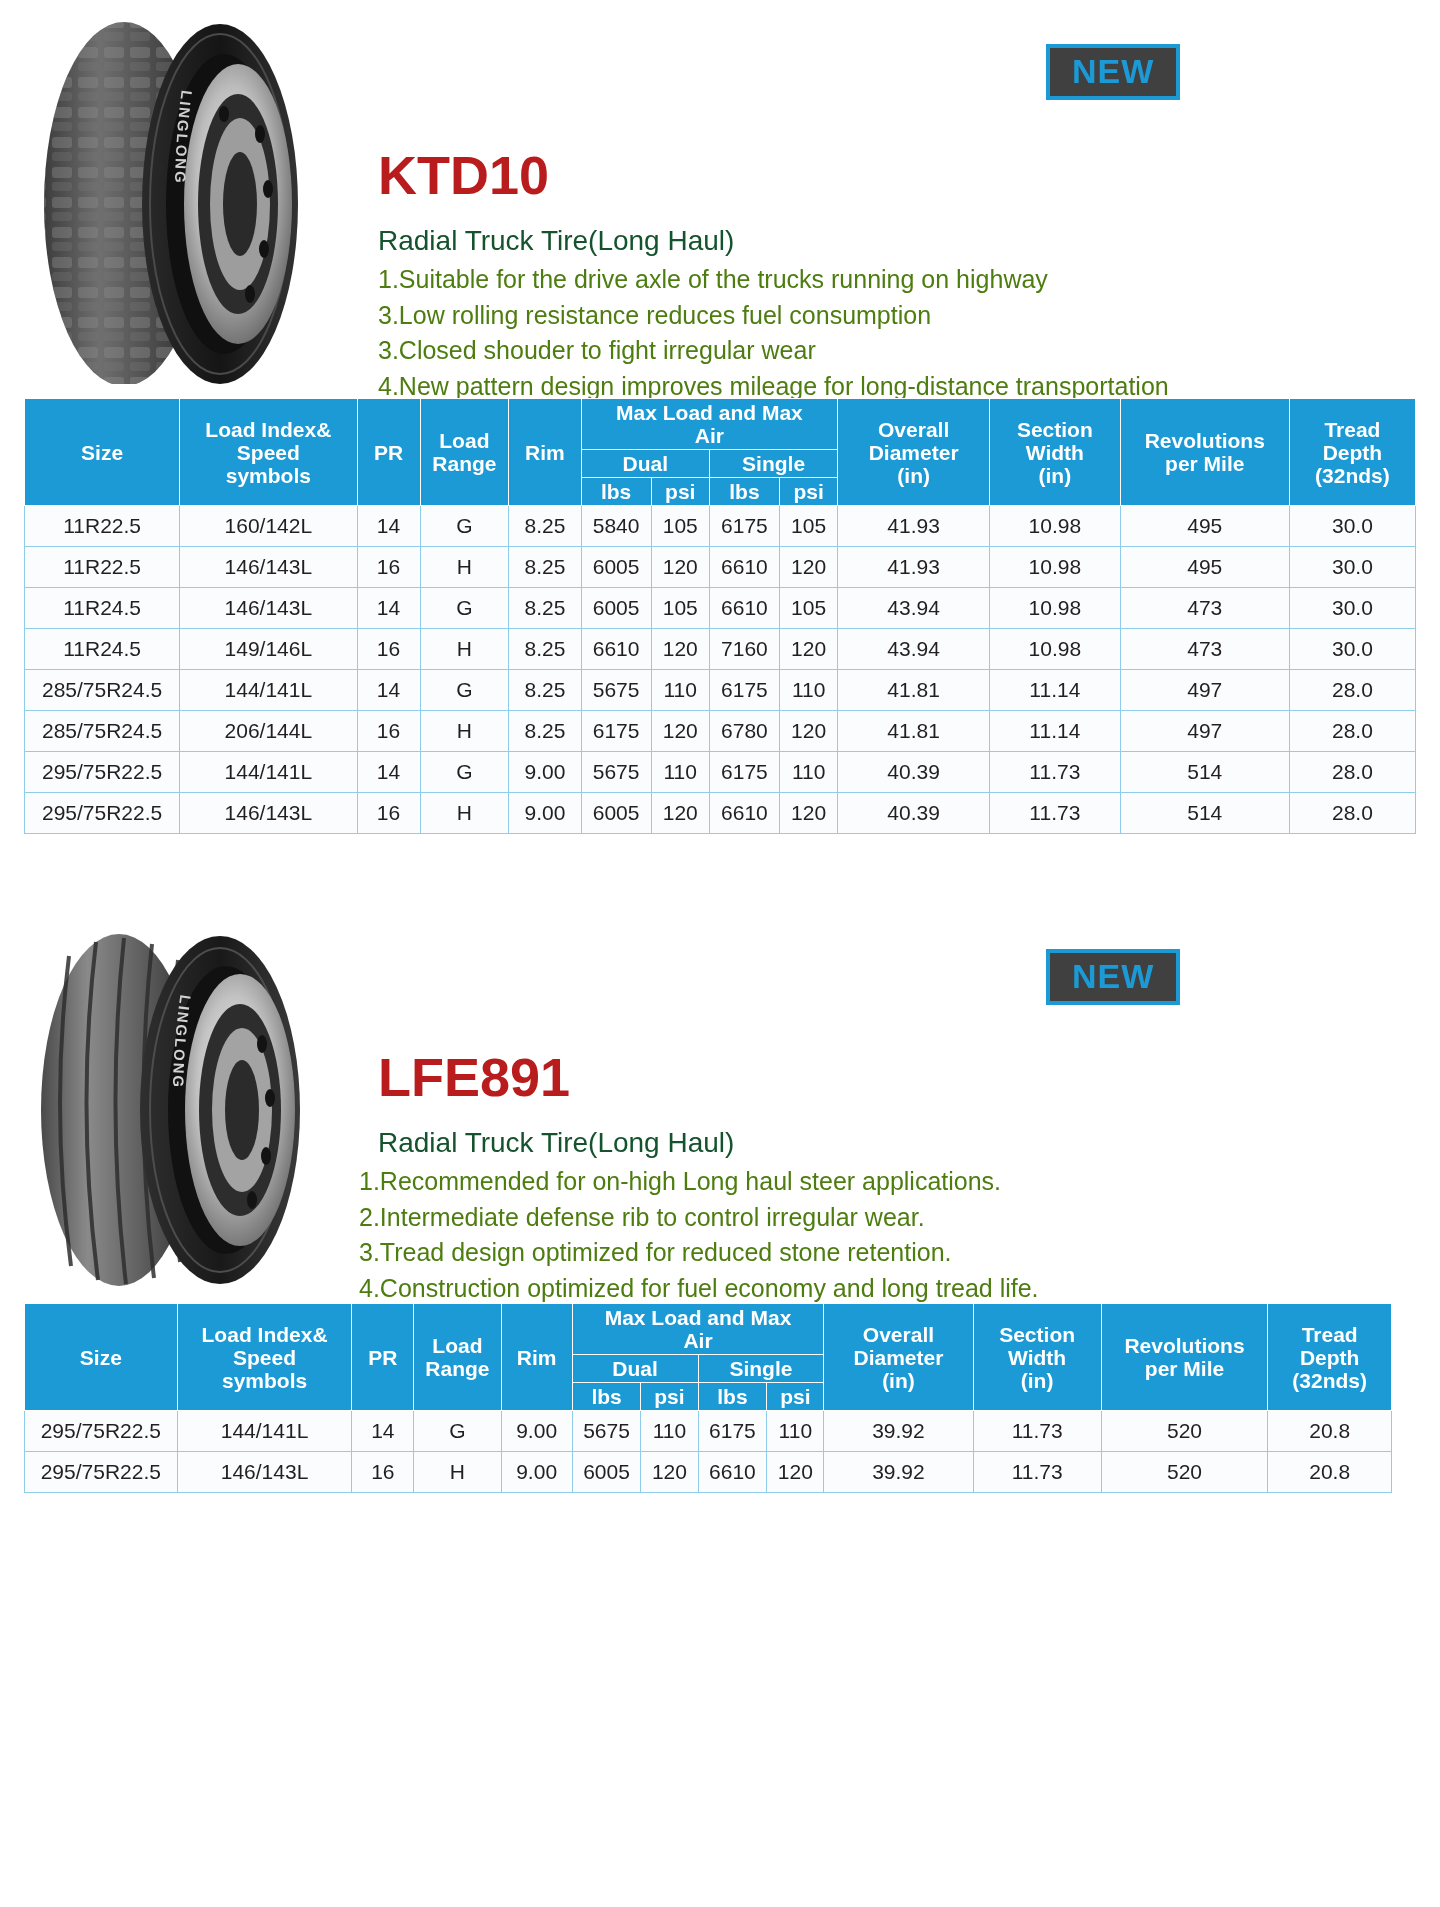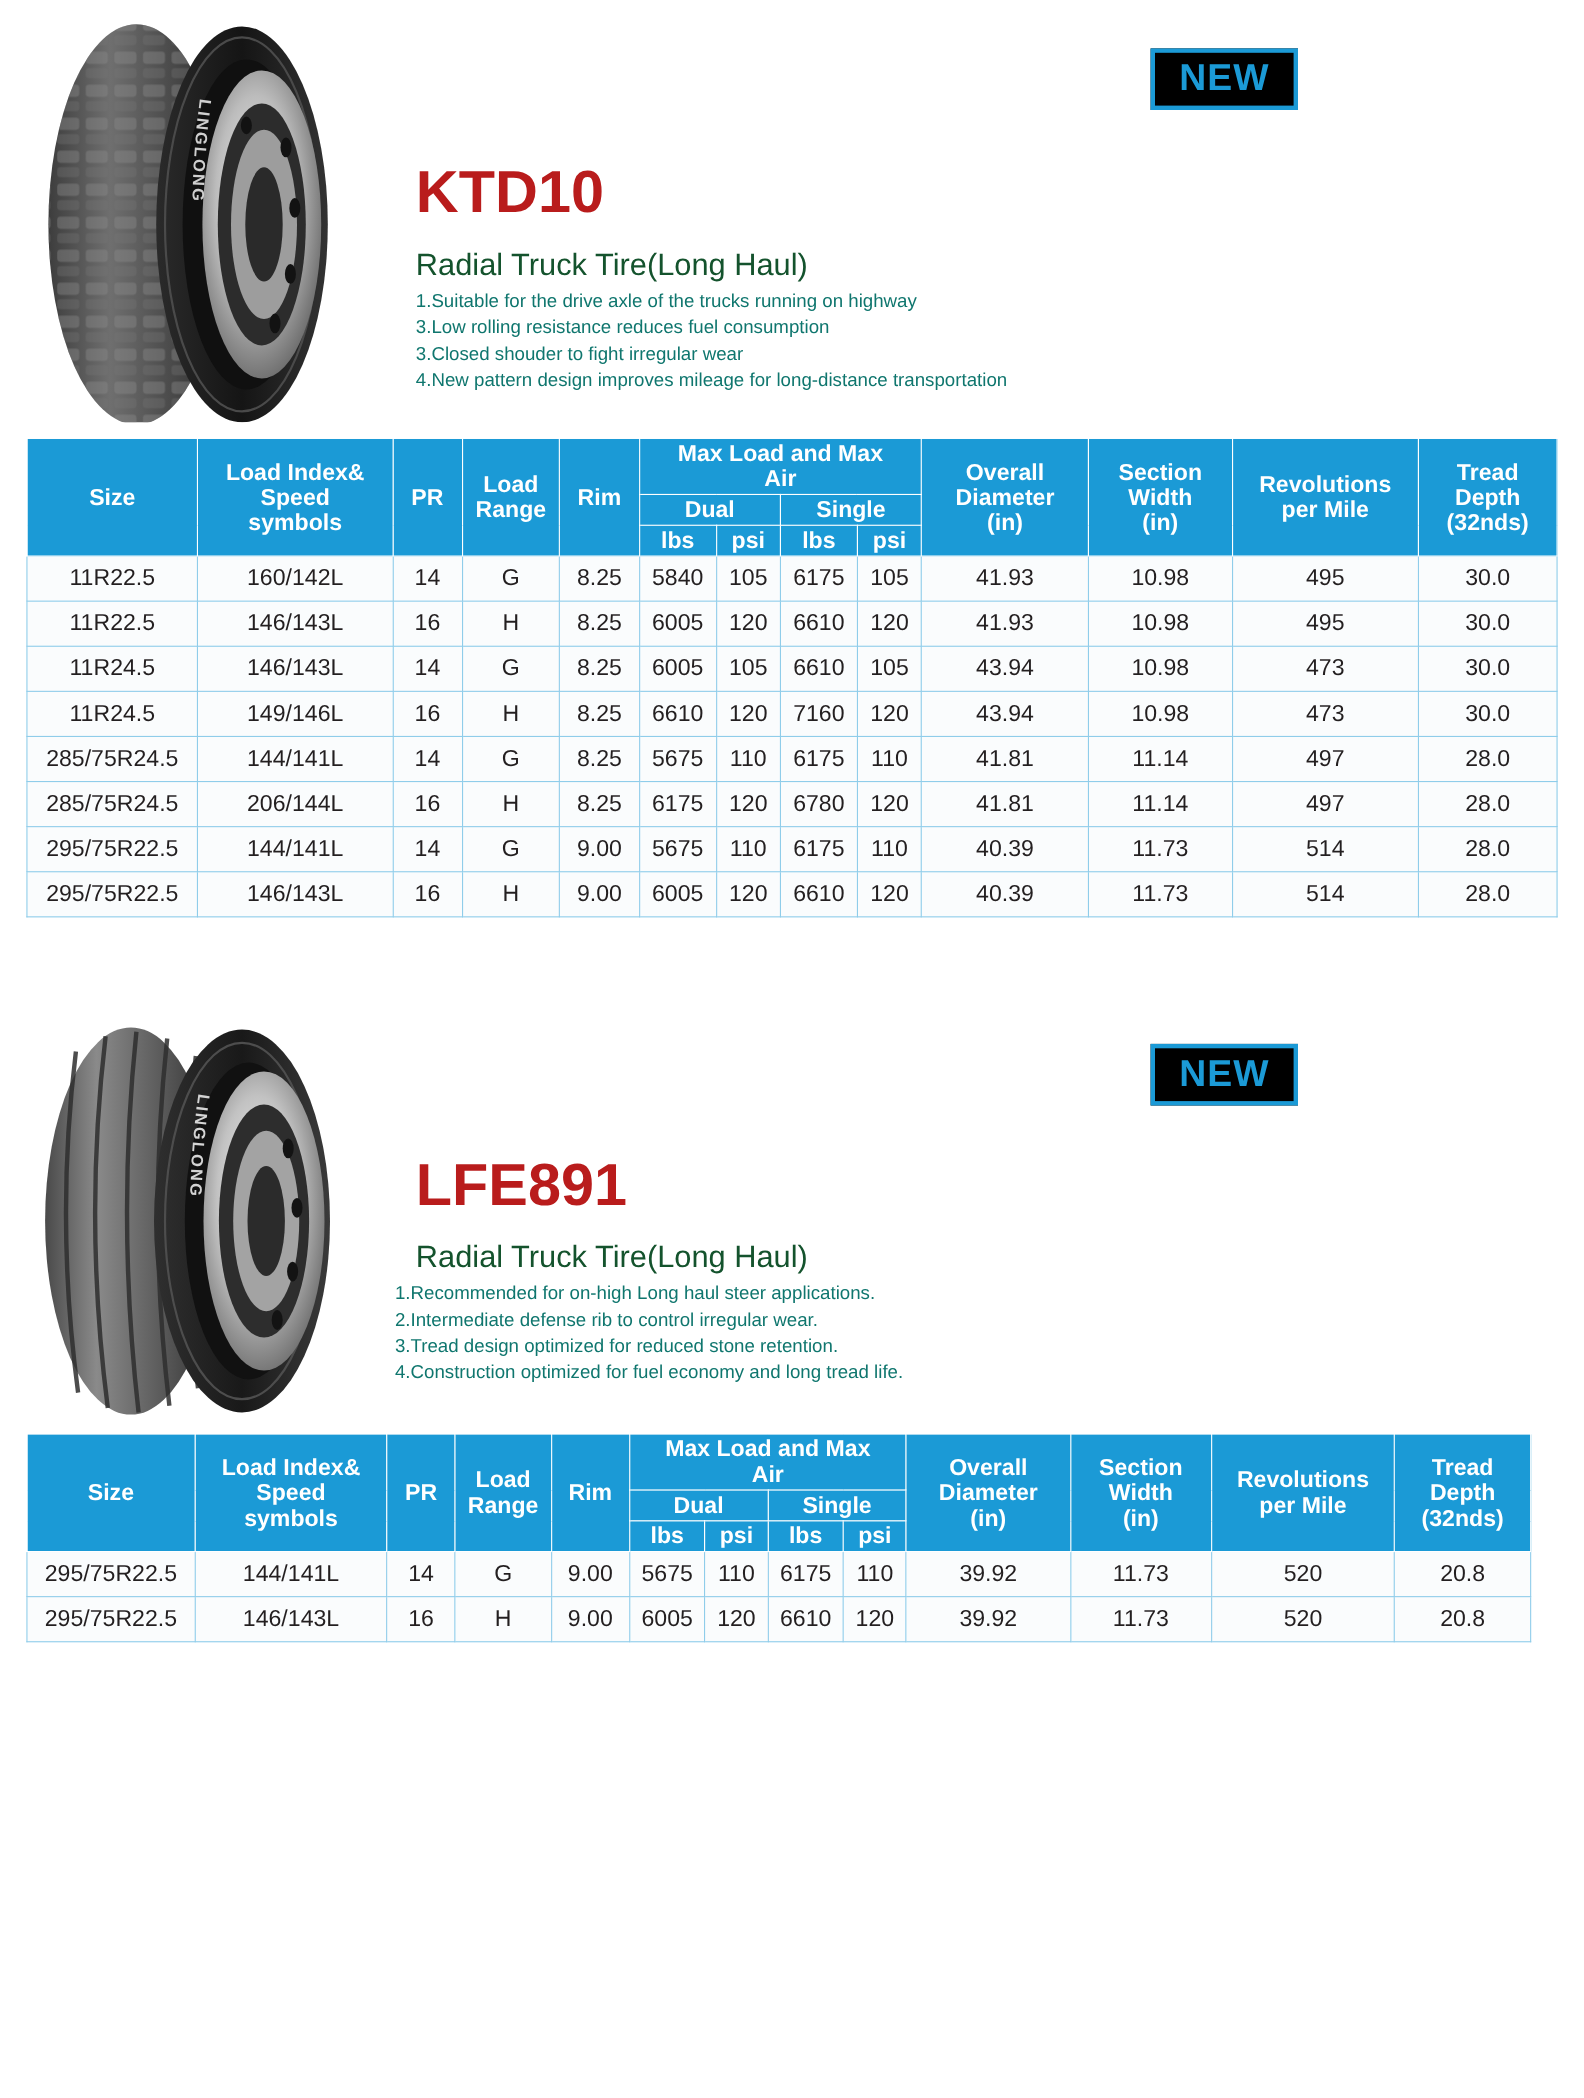--- a/index.html
+++ b/index.html
@@ -15,21 +15,21 @@
   
   .new-badge{
     position:absolute;
     border:4px solid #1b9ad6;
     color:#1b9ad6;
     font-weight:bold;
     font-size:34px;
     letter-spacing:1px;
     padding:6px 22px 8px 22px;
     line-height:1;
-    background:#000000;
+    background:#404040;
   }
 
   
   .tire-photo{
     position:absolute;
     overflow:hidden;
     background:#ffffff;
   }
   .tire-svg{display:block;}
 
@@ -43,23 +43,23 @@
   }
   .prod-sub{
     position:absolute;
     font-size:28px;
     font-weight:normal;
     color:#14532d;
     line-height:1.18;
   }
   .prod-feats{
     position:absolute;
-    font-size:17px;
+    font-size:25px;
     line-height:1.42;
-    color:#0f766e;
+    color:#4d7c0f;
   }
   .prod-feats div{white-space:nowrap;}
 
   
   table.spec{
     position:absolute;
     border-collapse:collapse;
     table-layout:fixed;
     font-size:20px;
   }

